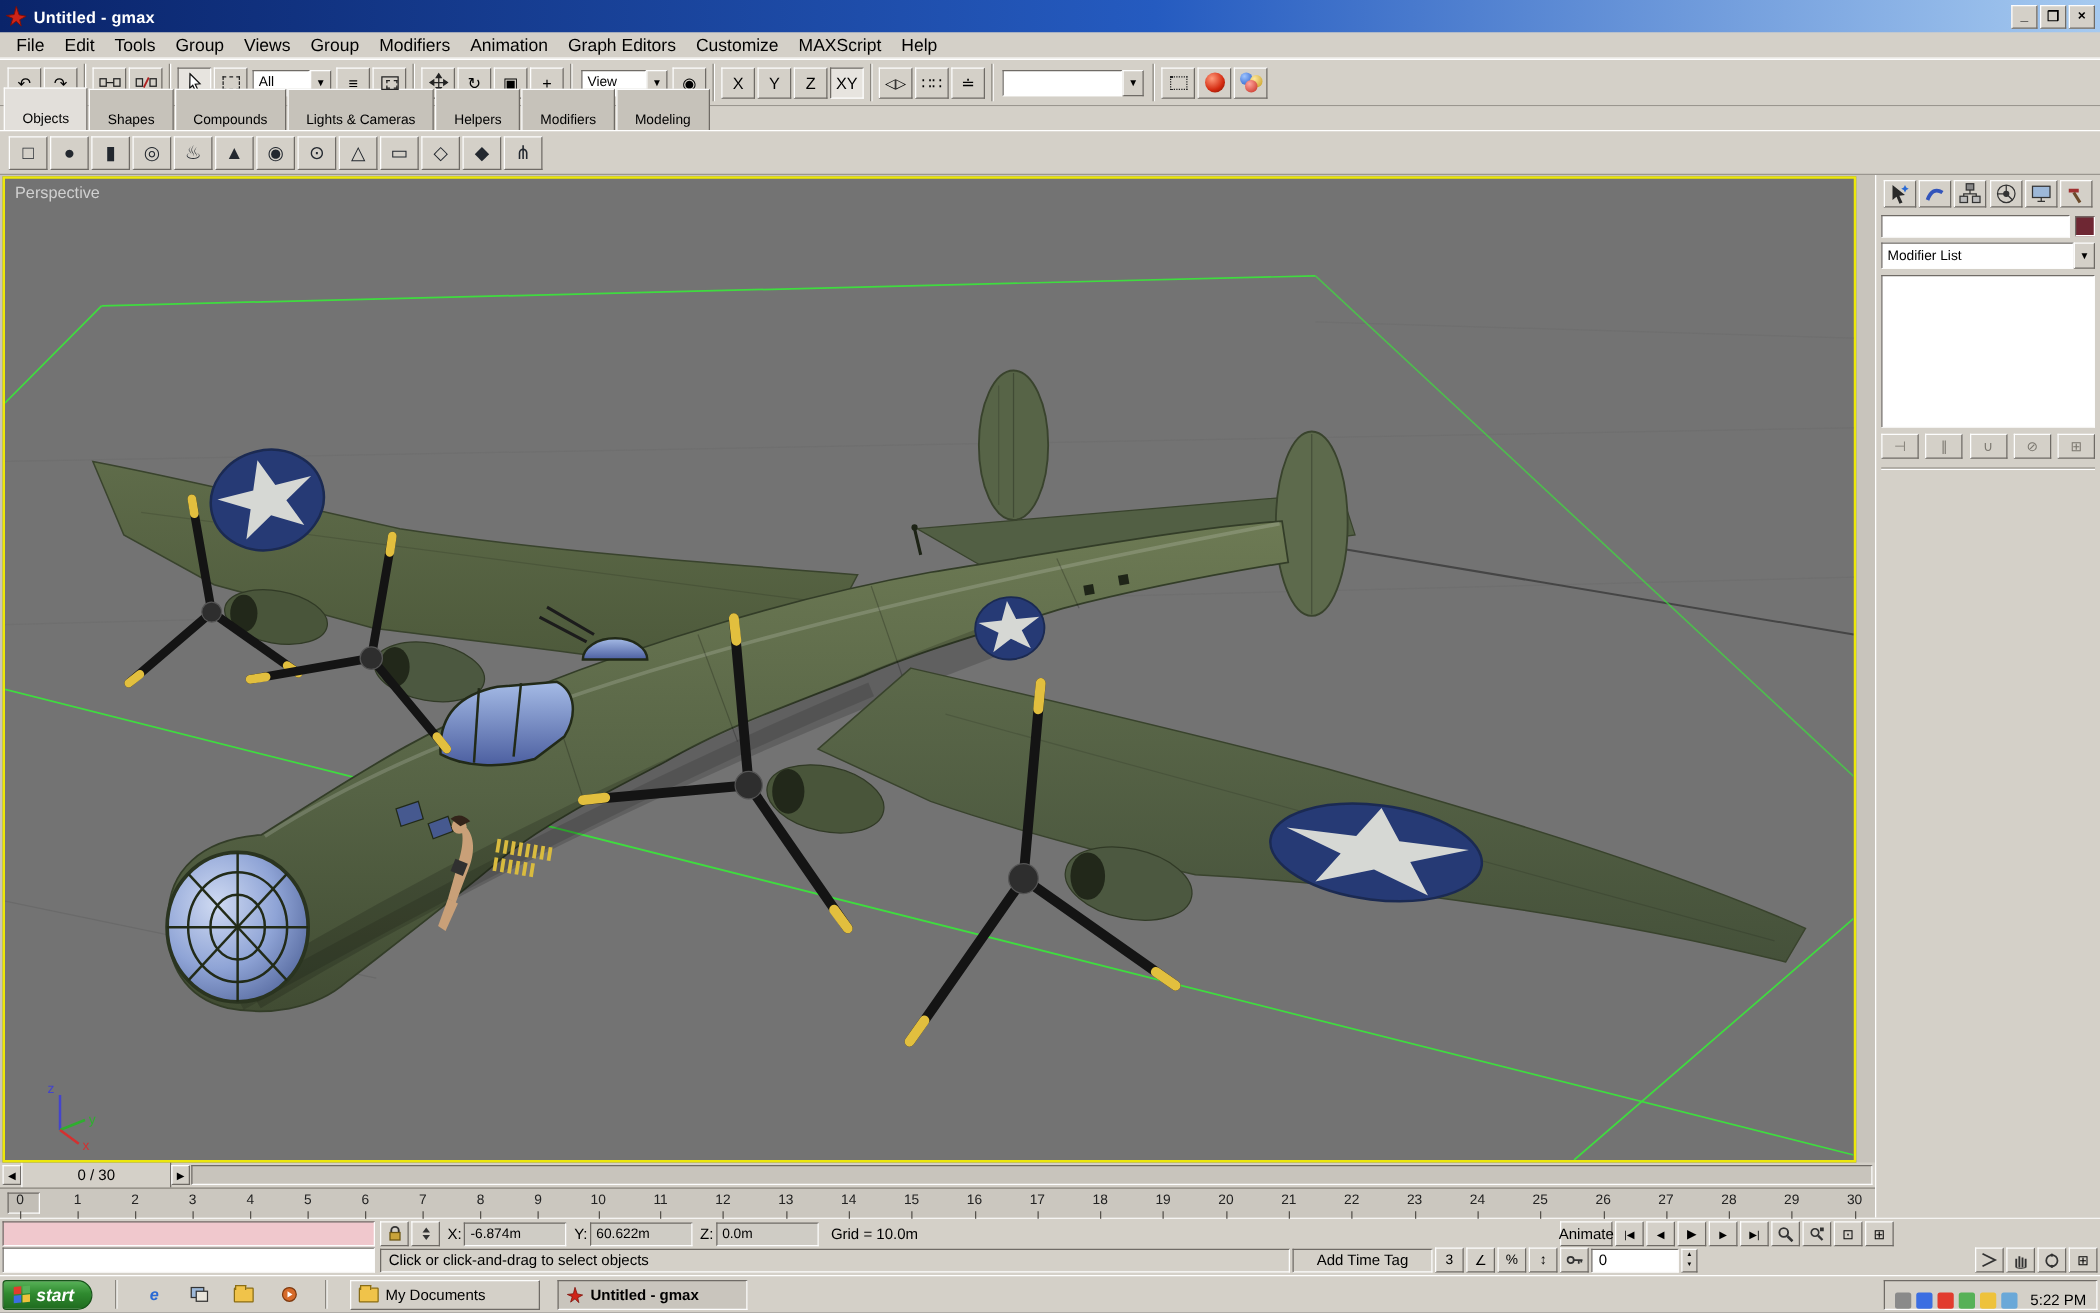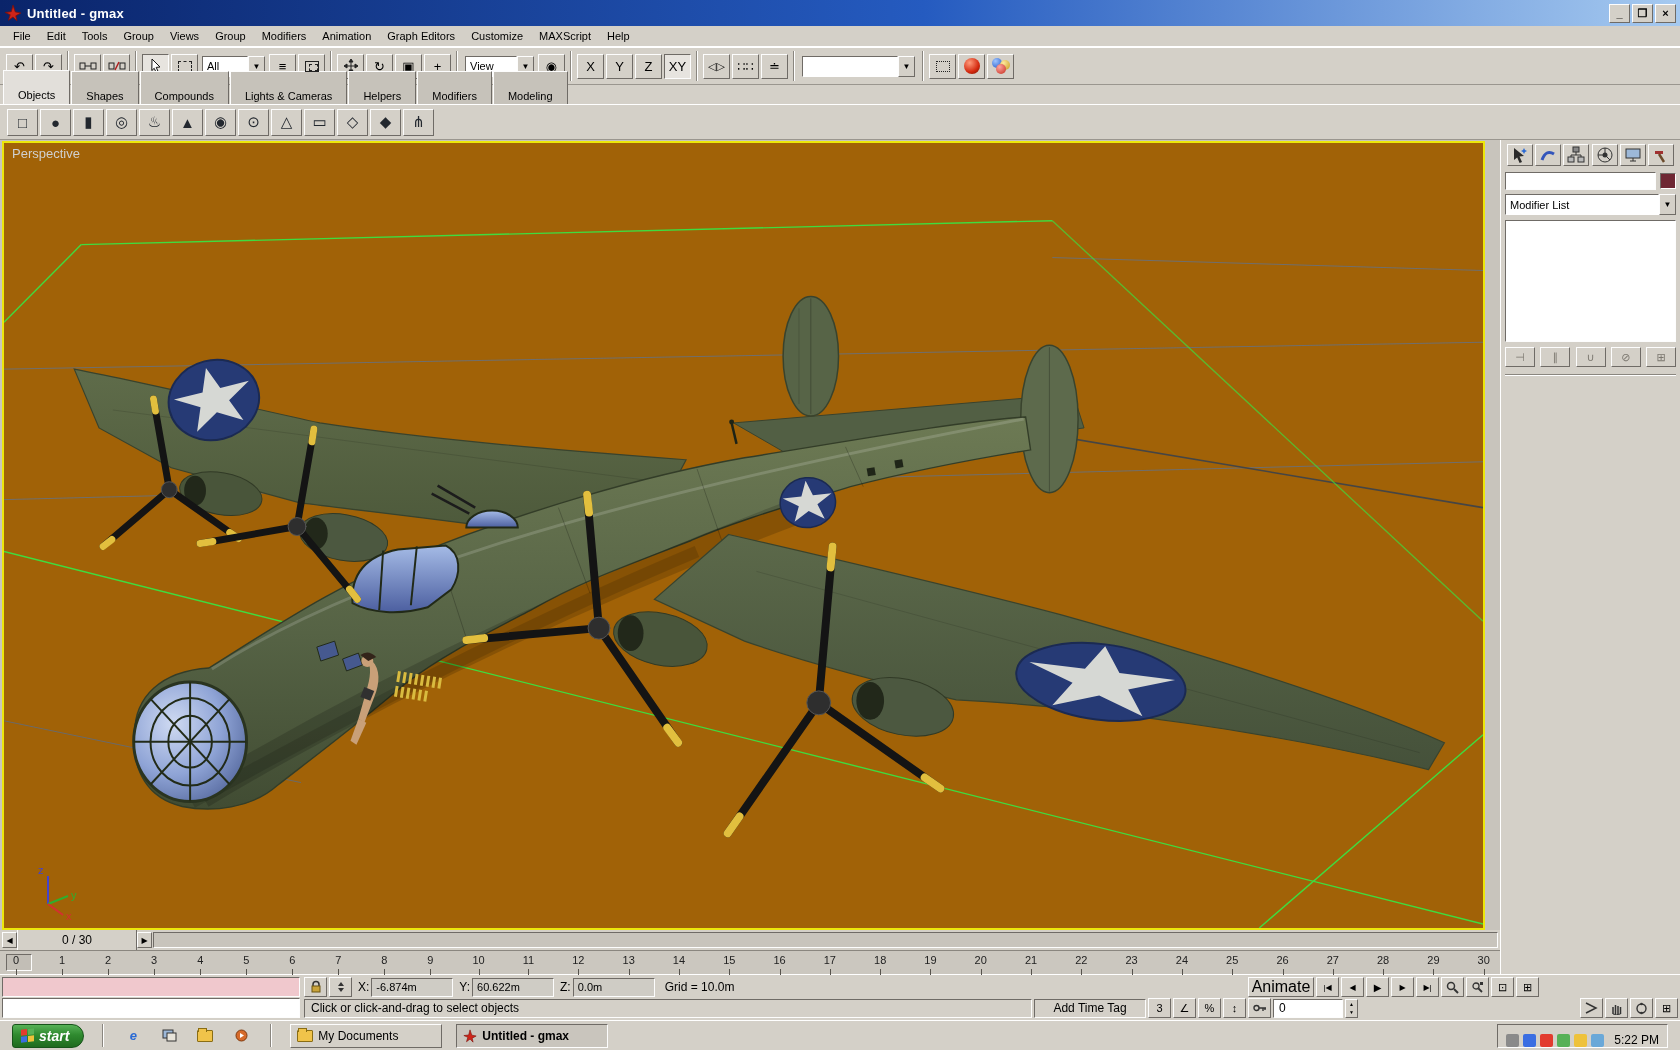--- a/index.html
+++ b/index.html
@@ -9,21 +9,21 @@
 .sunk{border:1px solid;border-color:#6f6b66 #fdfdfd #fdfdfd #6f6b66}
 .sunkw{background:#fff;border:1px solid;border-color:#6f6b66 #fdfdfd #fdfdfd #6f6b66}
 .vsep{width:2px;align-self:stretch;margin:3px 4px;border-left:1px solid #8a867f;border-right:1px solid #fff}
 
 .titlebar{height:26px;display:flex;align-items:center;padding:0 4px;background:linear-gradient(90deg,#0a246a,#255bc0 55%,#a6caf0);color:#fff}
 .app-ico{width:18px;height:18px;margin-right:5px}
 .tb-title{flex:1;font-weight:bold;font-size:13px;letter-spacing:.2px}
 .winbtn{width:21px;height:19px;margin-left:2px;display:flex;align-items:center;justify-content:center;font-size:11px;font-weight:bold;color:#000}
 
 .menubar{height:21px;display:flex;align-items:center;padding:0 5px;background:#d4d0c8;border-bottom:1px solid #fff}
-.menu-item{padding:2px 8px;font-size:11px}
+.menu-item{padding:2px 8px;font-size:14px}
 
 .toolbar{height:38px;display:flex;align-items:center;padding:0 5px;background:#d4d0c8;border-top:1px solid #fff;border-bottom:1px solid #9a968f}
 .tb{min-width:27px;height:25px;margin:0 1px;display:flex;align-items:center;justify-content:center;font-size:13px}
 .tb.pressed{border-color:#6f6b66 #fdfdfd #fdfdfd #6f6b66;background:#e7e4df}
 .combo{display:flex;height:21px;margin:0 3px}
 .cfield{background:#fff;border:1px solid;border-color:#6f6b66 #fff #fff #6f6b66;padding:2px 4px;font-size:11px;display:flex;align-items:center}
 .cbtn{width:17px;display:flex;align-items:center;justify-content:center;font-size:8px}
 .dashedbox{width:14px;height:11px;border:1px dashed #222}
 .nestrect{width:14px;height:11px;border:1px solid #222;position:relative}
 .nestrect::after{content:"";position:absolute;left:3px;top:2px;width:7px;height:5px;border:1px dashed #222}
@@ -36,21 +36,21 @@
 
 .tabrow{height:19px;display:flex;align-items:flex-end;padding:0 3px;background:#d4d0c8}
 .ptab{padding:18px 14px 2px;font-size:11px;border:1px solid;border-color:#fdfdfd #6f6b66 #6f6b66 #fdfdfd;border-bottom:none;background:#c6c2ba;margin-right:1px;white-space:nowrap}
 .ptab.active{background:#e2dfda;padding-bottom:3px}
 
 .objbar{height:36px;display:flex;align-items:center;padding:0 7px;background:#d4d0c8;border-top:1px solid #fff;border-bottom:1px solid #9a968f}
 .ob{width:31px;height:27px;margin-right:2px;display:flex;align-items:center;justify-content:center;font-size:15px;color:#23282f}
 
 .main{display:flex;height:834px;background:#c8c4bc}
 .viewcol{flex:1;display:flex;flex-direction:column;min-width:0}
-.viewport{flex:1;margin:1px 15px 0 2px;border:2px solid #ece70b;background:#a16207;position:relative;overflow:hidden}
+.viewport{flex:1;margin:1px 15px 0 2px;border:2px solid #ece70b;background:#737373;position:relative;overflow:hidden}
 .vplabel{position:absolute;top:3px;left:8px;color:#d0d0d0;font-size:13px;z-index:3}
 .scene{position:absolute;left:0;top:0;width:100%;height:100%}
 .tripod{position:absolute;left:10px;bottom:6px;z-index:3}
 
 .timeslider{height:20px;display:flex;align-items:center;padding:1px 2px;background:#d4d0c8}
 .ts-arrow{width:15px;height:16px;display:flex;align-items:center;justify-content:center;font-size:8px}
 .ts-handle{width:120px;height:28px;display:flex;align-items:center;justify-content:center;font-size:12px}
 .ts-track{flex:1;height:16px;margin-left:1px;background:#c8c4bc}
 .ruler{height:24px;position:relative;background:#cbc7bf;border-top:1px solid #8a867f}
 .frame-indicator{position:absolute;left:6px;top:3px;width:26px;height:17px;background:#c2beb6}
@@ -78,26 +78,26 @@
 .sb-row{display:flex;align-items:center;gap:2px;height:21px}
 .field{height:19px;display:flex;align-items:center;padding:0 6px;font-size:12px;background:#d4d0c8;white-space:nowrap;overflow:hidden}
 .selection-field{flex:1}
 .prompt-field{flex:1}
 .timetag{width:112px;justify-content:center}
 .mi{width:23px;height:20px;display:flex;align-items:center;justify-content:center;font-size:11px}
 .coordlbl{font-size:12px;margin-left:4px}
 .coordfield{width:82px;height:19px;display:flex;align-items:center;padding:0 4px;font-size:11px;background:#cfccc5}
 .grid-label{font-size:12px;margin-left:8px;white-space:nowrap}
 .sb-right{width:430px;display:flex;flex-direction:column;gap:1px;padding:1px 0}
-.animate{width:66px;height:20px;display:flex;align-items:center;justify-content:center;font-size:16px}
+.animate{width:42px;height:20px;display:flex;align-items:center;justify-content:center;font-size:12px}
 .framefield{width:70px;height:19px;display:flex;align-items:center;padding:0 5px;font-size:12px}
 .spincol{display:flex;flex-direction:column;width:13px;height:19px}
 .spincol span{flex:1;display:flex;align-items:center;justify-content:center;font-size:5px}
 
-.taskbar{height:30px;display:flex;align-items:center;gap:14px;padding:0 12px;background:#d4d0c8;border-top:1px solid #fff}
+.taskbar{height:30px;display:flex;align-items:center;gap:14px;padding:0 2px;background:#d4d0c8;border-top:1px solid #fff}
 .startbtn{height:24px;display:flex;align-items:center;gap:5px;padding:0 14px 0 8px;background:linear-gradient(180deg,#57b157,#2f8a2f 45%,#1f6b1f);border-radius:3px 12px 12px 3px;color:#fff;font-size:14px;font-weight:bold;font-style:italic;border:1px solid #17541a}
 .winflag{display:grid;grid-template-columns:6px 6px;grid-template-rows:6px 6px;gap:1px;transform:skewY(-6deg)}
 .winflag i{display:block}
 .ql{width:22px;height:22px;display:flex;align-items:center;justify-content:center;font-size:13px}
 .taskbtn{width:152px;height:24px;display:flex;align-items:center;gap:5px;padding:0 6px;font-size:12px;white-space:nowrap;overflow:hidden}
 .taskbtn.pressed{border-color:#6f6b66 #fdfdfd #fdfdfd #6f6b66;background:#c9c5bd;font-weight:bold}
 .folder-ico{width:16px;height:12px;background:#f0c34a;border:1px solid #8a6d14;border-radius:1px;position:relative;flex:none}
 .folder-ico::before{content:"";position:absolute;left:0;top:-3px;width:7px;height:3px;background:#f0c34a;border:1px solid #8a6d14;border-bottom:none}
 .tray{margin-left:auto;height:24px;display:flex;align-items:flex-end;gap:4px;padding:0 8px;font-size:12px}
 .tray-ico{width:13px;height:13px;border-radius:2px}

